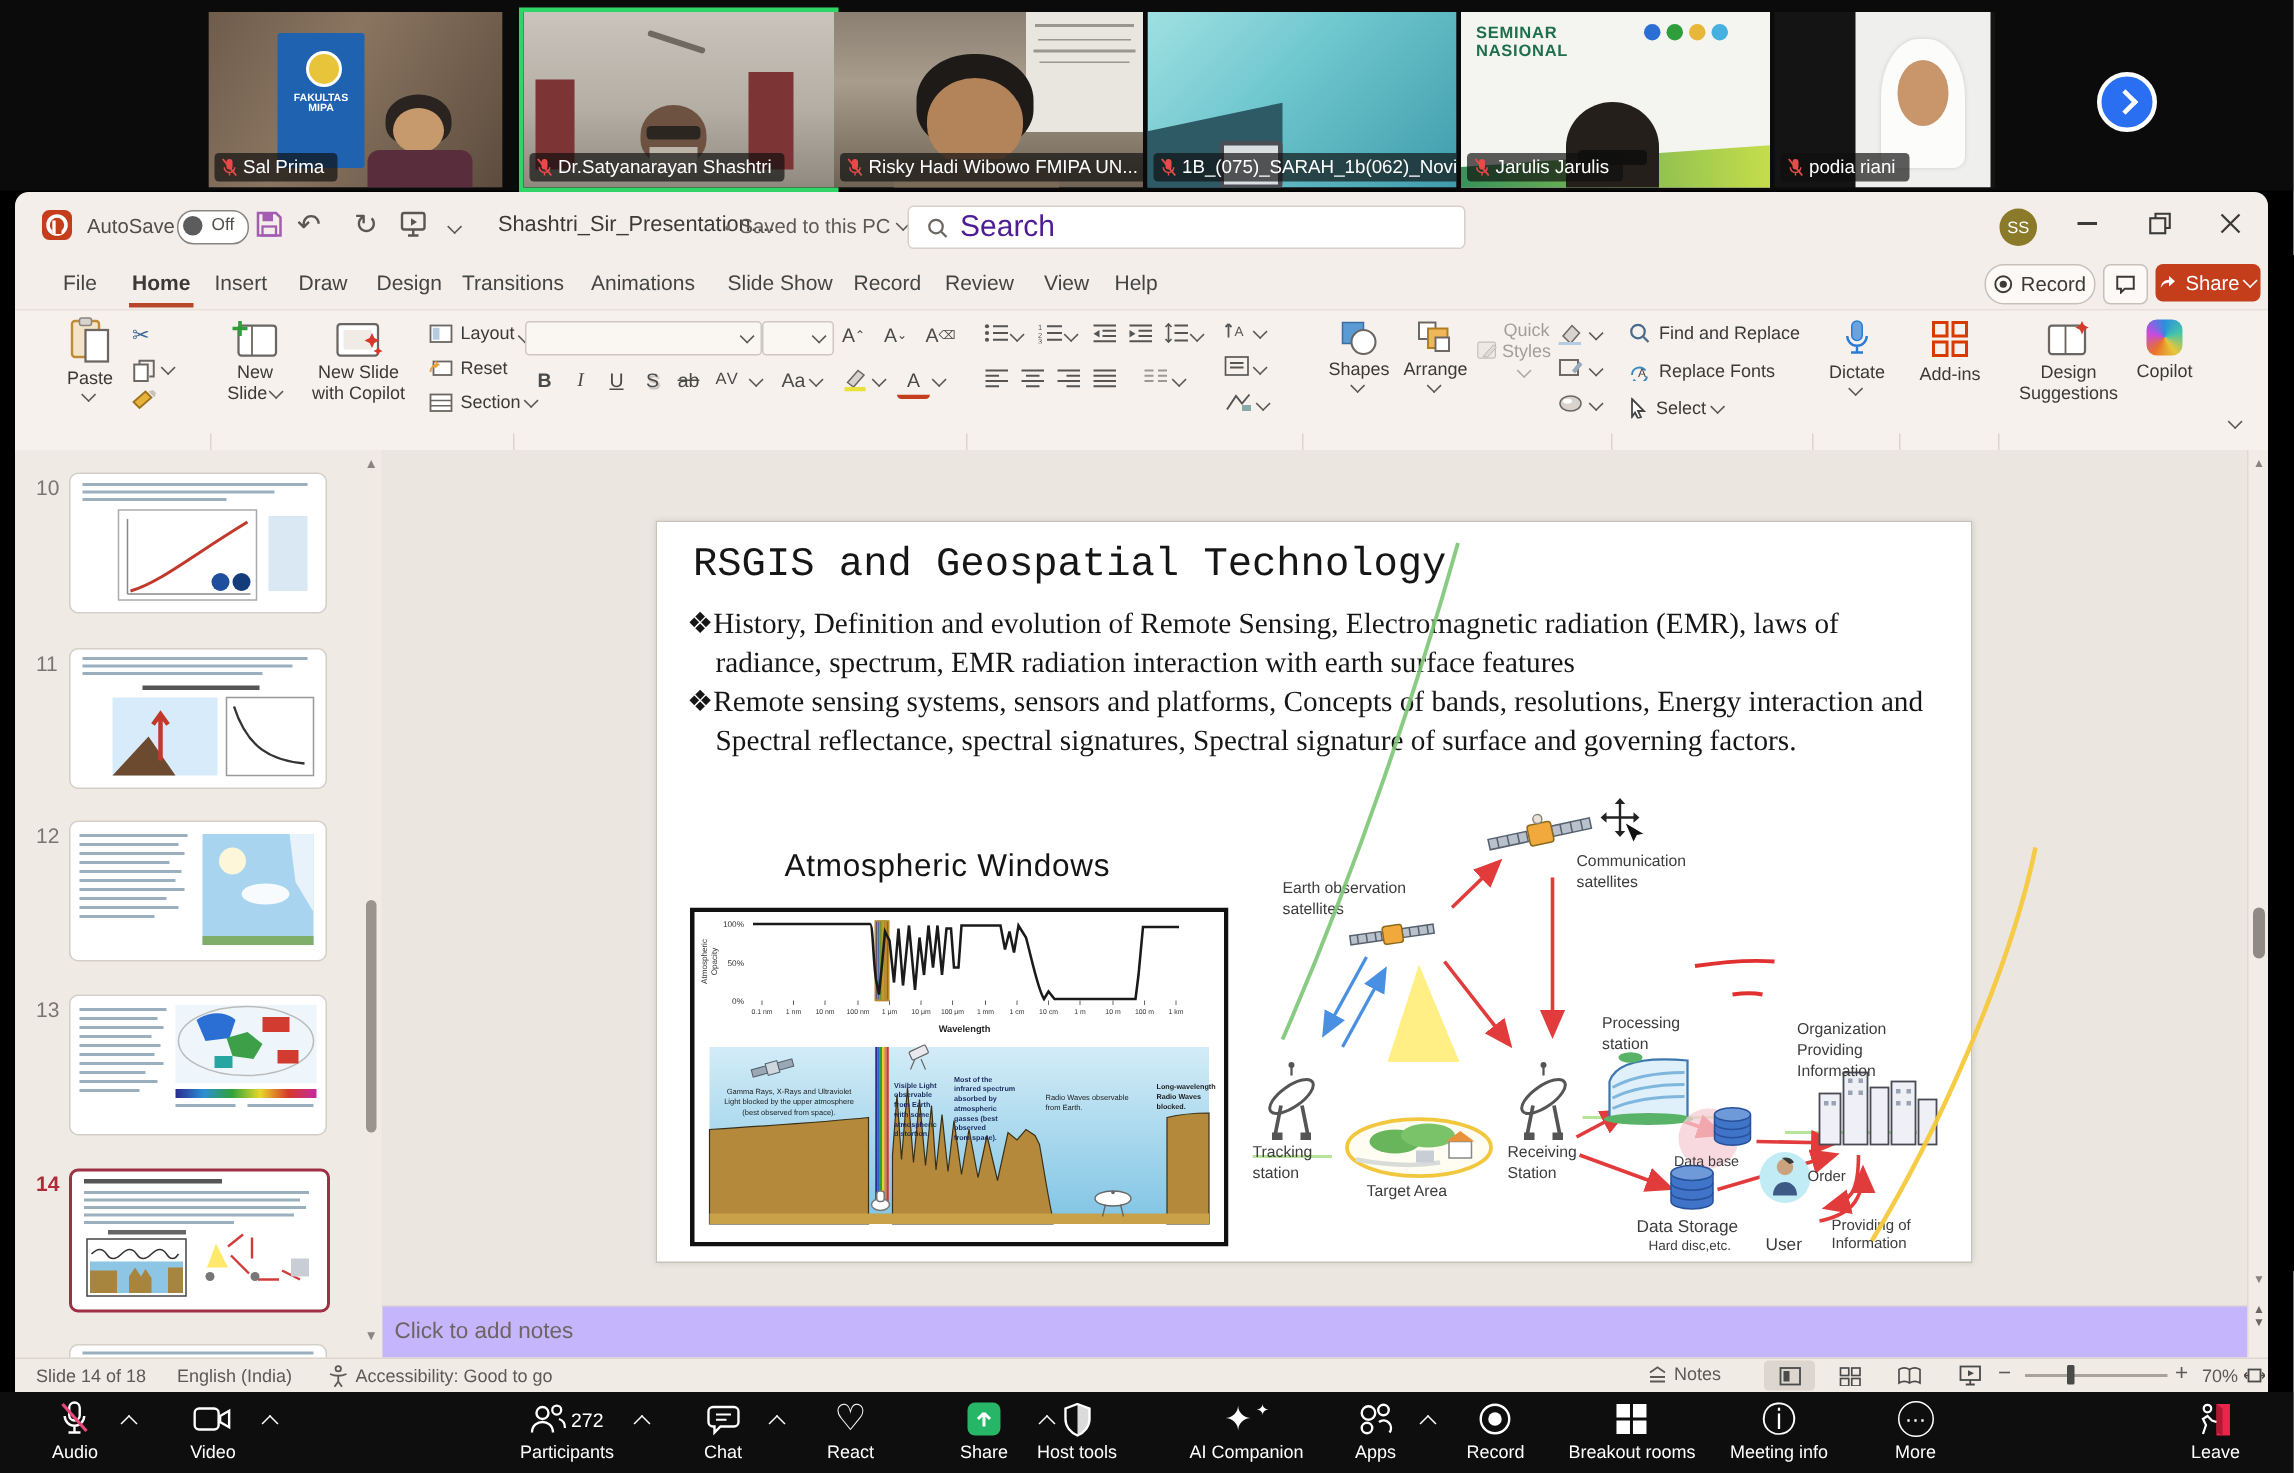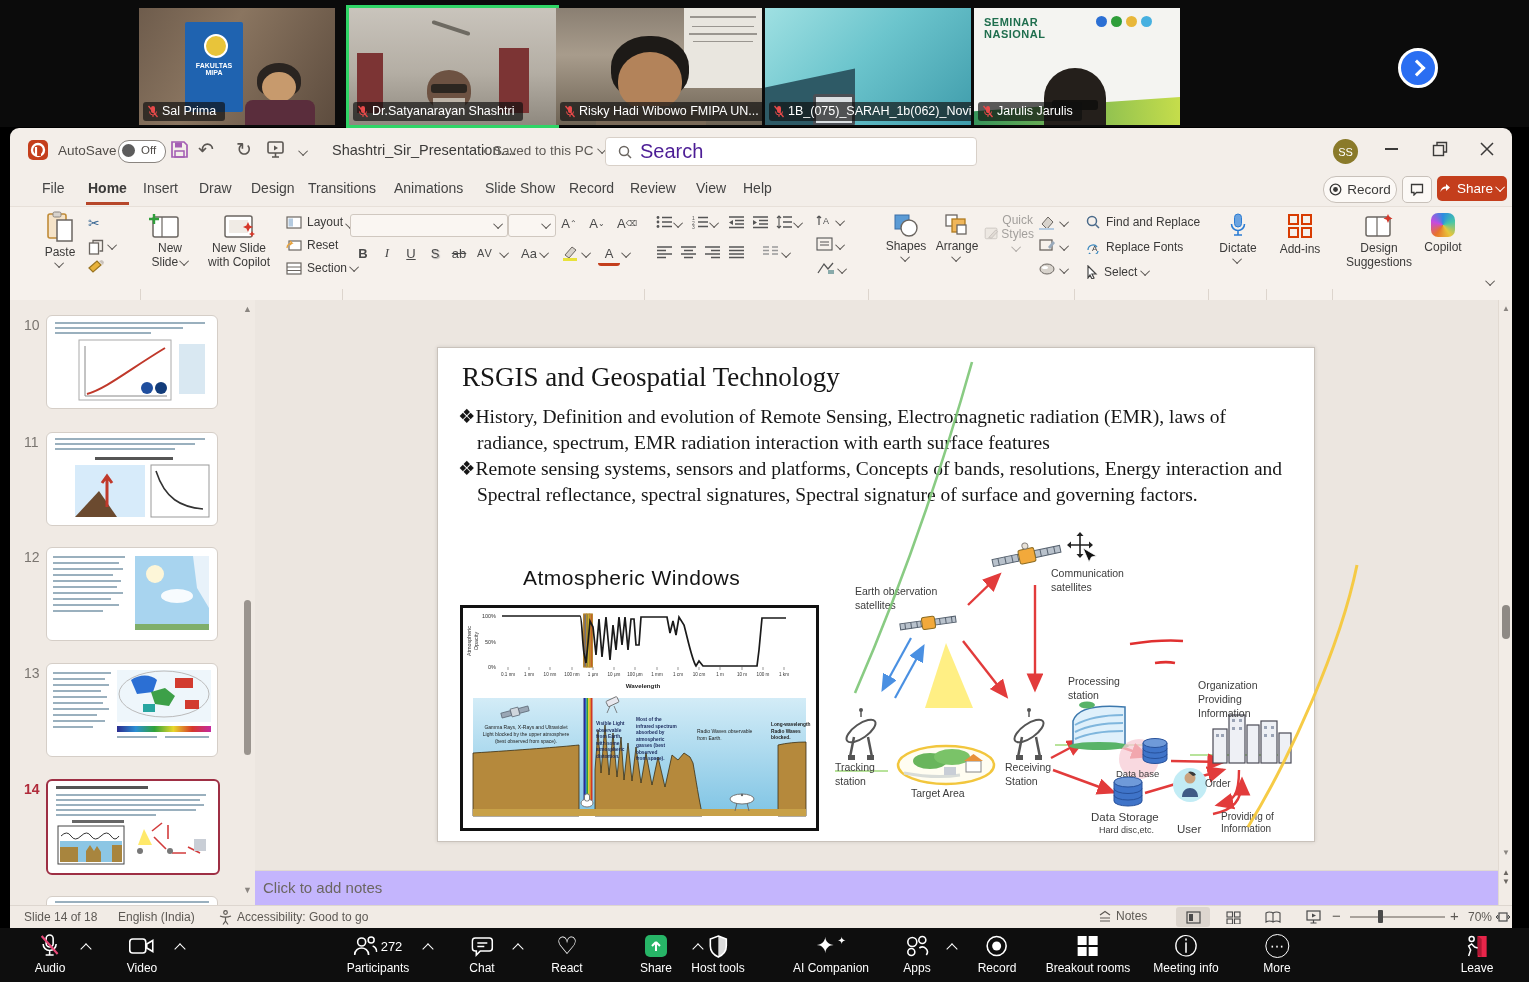--- a/index.html
+++ b/index.html
@@ -24,21 +24,21 @@
   .sbox{display:inline-flex;align-items:center;justify-content:center;width:22px;height:20px;border-radius:3px;color:#4a4a4a;font-size:13px}
   .combo{height:21px;border:1px solid #d0c8c0;background:#faf6f2;border-radius:3px;display:flex;align-items:center;justify-content:flex-end;padding-right:4px}
   
   #panel{position:absolute;left:0;top:172px;width:245px;height:605px;background:#f0eae4;border-right:1px solid #ddd5cd}
   .thumbnum{position:absolute;left:14px;font-size:14px;color:#7a7570}
   .tcard{position:absolute;left:36px;width:170px;height:92px;background:#fff;border:1px solid #d5cec7;border-radius:6px;overflow:hidden}
   .tcard.sel{border:2.5px solid #9e2f44}
   
   #work{position:absolute;left:245px;top:172px;width:1243px;height:570px;background:#ece6e0}
   #canvas{position:absolute;left:427px;top:219px;width:876px;height:493px;background:#fff;border:1px solid #c9c2bb;box-shadow:0 0 4px rgba(0,0,0,.12)}
-  .slide-title{position:absolute;left:24px;top:14px;font-family:Liberation Serif, serif;font-size:27px;color:#161616}
+  .slide-title{position:absolute;left:24px;top:14px;font-family:Liberation Mono, monospace;font-size:27px;color:#161616}
   .bullets{position:absolute;left:20px;top:56px;width:842px;font-family:"Liberation Serif",serif;font-size:19.5px;line-height:26px;color:#161616}
   .bullets p{margin:0 0 0 0;padding-left:19px;text-indent:-19px}
   .atmos-head{position:absolute;left:85px;top:218px;font-size:21px;font-weight:500;color:#141414;letter-spacing:.5px}
   #notes{position:absolute;left:245px;top:742px;width:1243px;height:35px;background:#c4b5fd;border-top:1px solid #e0d9d2}
   #status{position:absolute;left:0;top:777px;width:1502px;height:23px;background:#f1ebe5;border-top:1px solid #ddd6cf;font-size:12px;color:#5d5954}
   .st{position:absolute;top:4px}
   .viewbox{position:absolute;top:1px;width:34px;height:20px;display:flex;align-items:center;justify-content:center}
   
   #zbar{position:absolute;left:0;top:928px;width:1529px;height:54px;background:#0e0e0e}
   .zitem{position:absolute;top:5px;transform:translateX(-50%);display:flex;flex-direction:column;align-items:center;gap:2px}
@@ -141,20 +141,34 @@
     <div class="vname">
       <svg width="10" height="13" viewBox="0 0 10 13">
           <rect x="3" y="1" width="4" height="7" rx="2" fill="#e84a4a"></rect>
           <path d="M1.5 6.5a3.5 3.5 0 0 0 7 0M5 10v2" stroke="#e84a4a" stroke-width="1" fill="none"></path>
           <line x1="0.5" y1="1" x2="9.5" y2="12" stroke="#e84a4a" stroke-width="1.3"></line>
         </svg>
       <span>Jarulis Jarulis</span>
     </div>
   </div>
 
+  <div class="vtile" style="left:1183px;width:147px;background:#141414">
+    <div class="abs" style="left:54px;top:0;width:90px;height:117px;background:#efefed">
+      <div class="abs" style="left:17px;top:18px;width:56px;height:86px;background:#fcfcfa;border-radius:45% 45% 8px 8px;box-shadow:0 0 3px #ccc"></div>
+      <div class="abs" style="left:28px;top:32px;width:34px;height:44px;border-radius:50%;background:#c9966b"></div>
+    </div>
+    <div class="vname">
+      <svg width="10" height="13" viewBox="0 0 10 13">
+          <rect x="3" y="1" width="4" height="7" rx="2" fill="#e84a4a"></rect>
+          <path d="M1.5 6.5a3.5 3.5 0 0 0 7 0M5 10v2" stroke="#e84a4a" stroke-width="1" fill="none"></path>
+          <line x1="0.5" y1="1" x2="9.5" y2="12" stroke="#e84a4a" stroke-width="1.3"></line>
+        </svg>
+      <span>podia riani</span>
+    </div>
+  </div>
 
   <div class="nextbtn">
       <i></i>
     </div>
 </div>
 
 <div id="ppt">
 
   <div class="abs" style="left:0;top:0;width:1502px;height:46px">
     <svg class="abs" style="left:17px;top:11px" width="22" height="22" viewBox="0 0 22 22">
@@ -260,21 +274,21 @@
       </svg>
     <svg class="abs" style="left:77px;top:52px" width="18" height="16" viewBox="0 0 18 16">
         <path d="M2 9l8-7 4 4-8 7z" fill="#e8b23a" stroke="#9a7420" stroke-width="1.2"></path>
         <path d="M12 2l3-1 2 2-1 3" fill="#c8c1ba"></path>
       </svg>
     <i class="chev abs" style="left:100px;top:36px"></i>
     <div class="grp-label" style="left:63px">Clipboard</div>
     <span class="abs" style="left:112px;top:154px;font-size:10px;color:#8a8580">⇲</span>
     <div class="vdiv" style="left:130px"></div>
 
-    <div class="abs" style="left:138px;top:6px;width:44px;display:flex;flex-direction:column;gap:2px">
+    <div class="abs" style="left:138px;top:6px;width:44px;display:flex;flex-direction:column;align-items:center;gap:2px">
       <svg width="32" height="26" viewBox="0 0 32 26">
           <rect x="5" y="4" width="25" height="20" rx="2" fill="#fff" stroke="#6b6661" stroke-width="1.5"></rect>
           <line x1="14" y1="4" x2="14" y2="24" stroke="#6b6661" stroke-width="1.2"></line>
           <path d="M6 1v10M1 6h10" stroke="#2f9e3a" stroke-width="2.4"></path>
         </svg>
       <span class="rbtn-lab"><span>New</span><br><span>Slide</span> <i class="chev"></i></span>
     </div>
     <div class="abs" style="left:188px;top:6px;width:82px;display:flex;flex-direction:column;align-items:center;gap:2px">
       <svg width="34" height="26" viewBox="0 0 34 26">
           <rect x="3" y="3" width="27" height="21" rx="2" fill="#fff" stroke="#6b6661" stroke-width="1.5"></rect>

